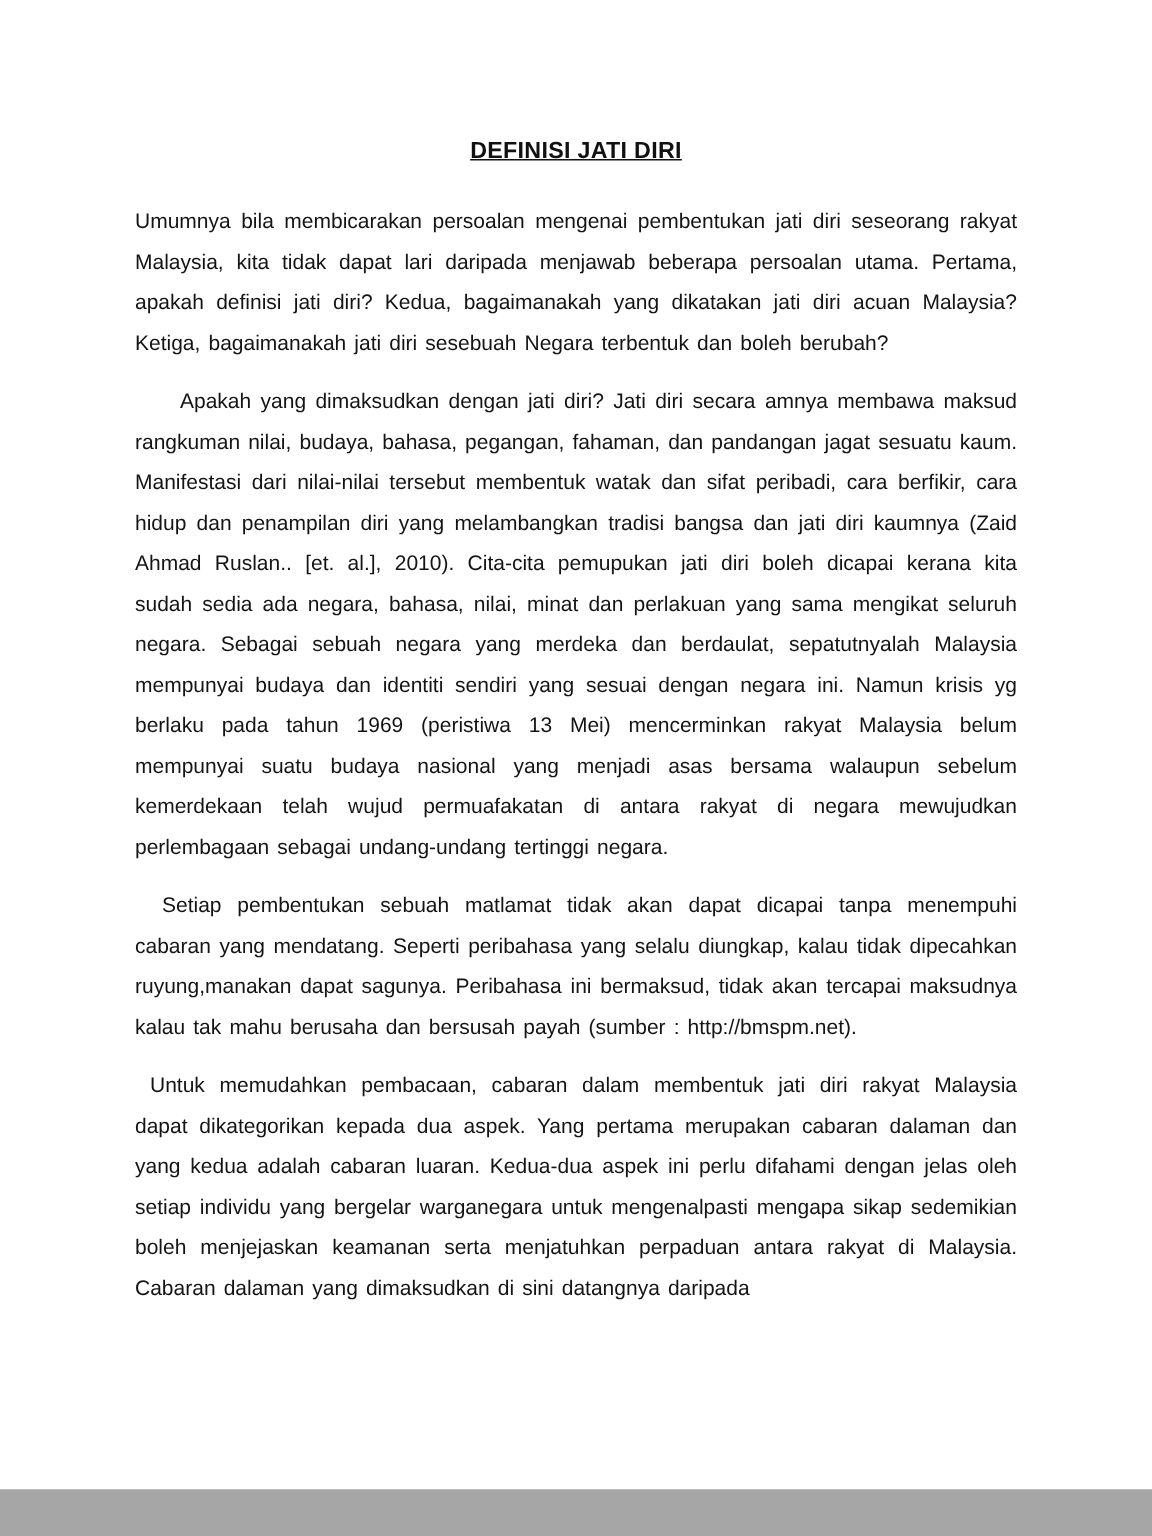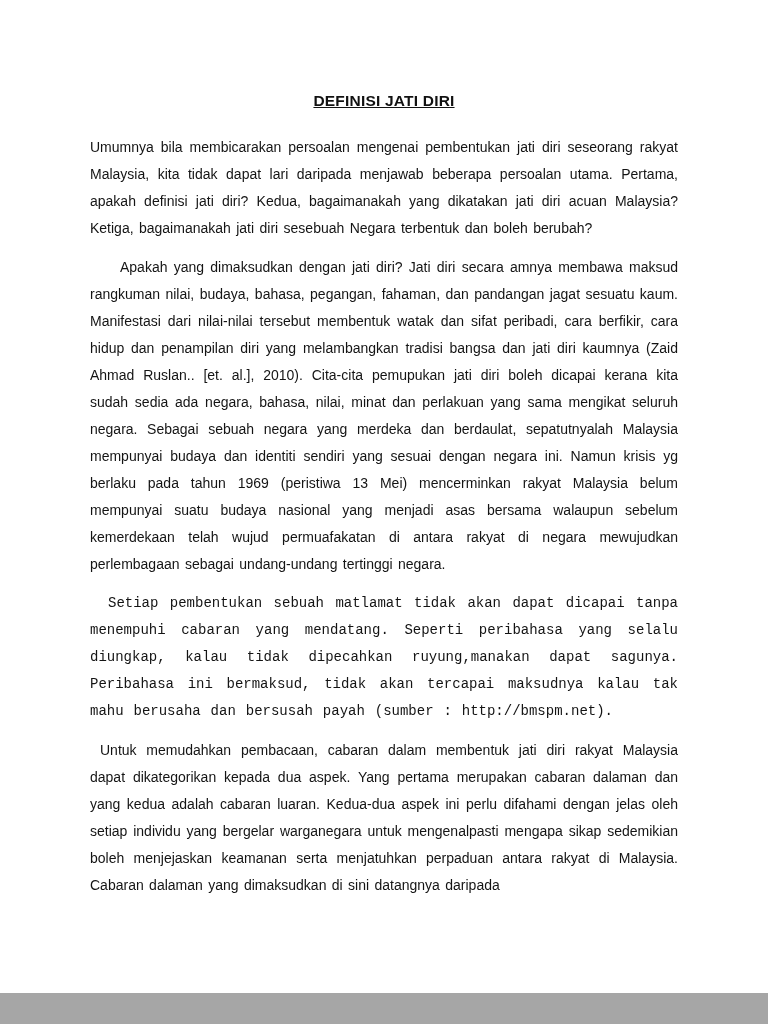--- a/index.html
+++ b/index.html
@@ -37,21 +37,21 @@
   }
   .para {
     margin: 0 0 12px 0;
     font-size: 14px;
     line-height: 27px;
     color: #141414;
     text-align: justify;
     word-spacing: 1.5px;
   }
   .indent-lg { text-indent: 30px; }
-  .indent-md { text-indent: 18px; font-family: Liberation Mono, monospace; }
+  .indent-md { text-indent: 18px; }
   .indent-sm { text-indent: 10px; }
   .page-bottom-gap {
     position: absolute;
     left: 0;
     top: 993px;
     width: 768px;
     height: 31px;
     background: #a6a6a6;
   }
 </style>

